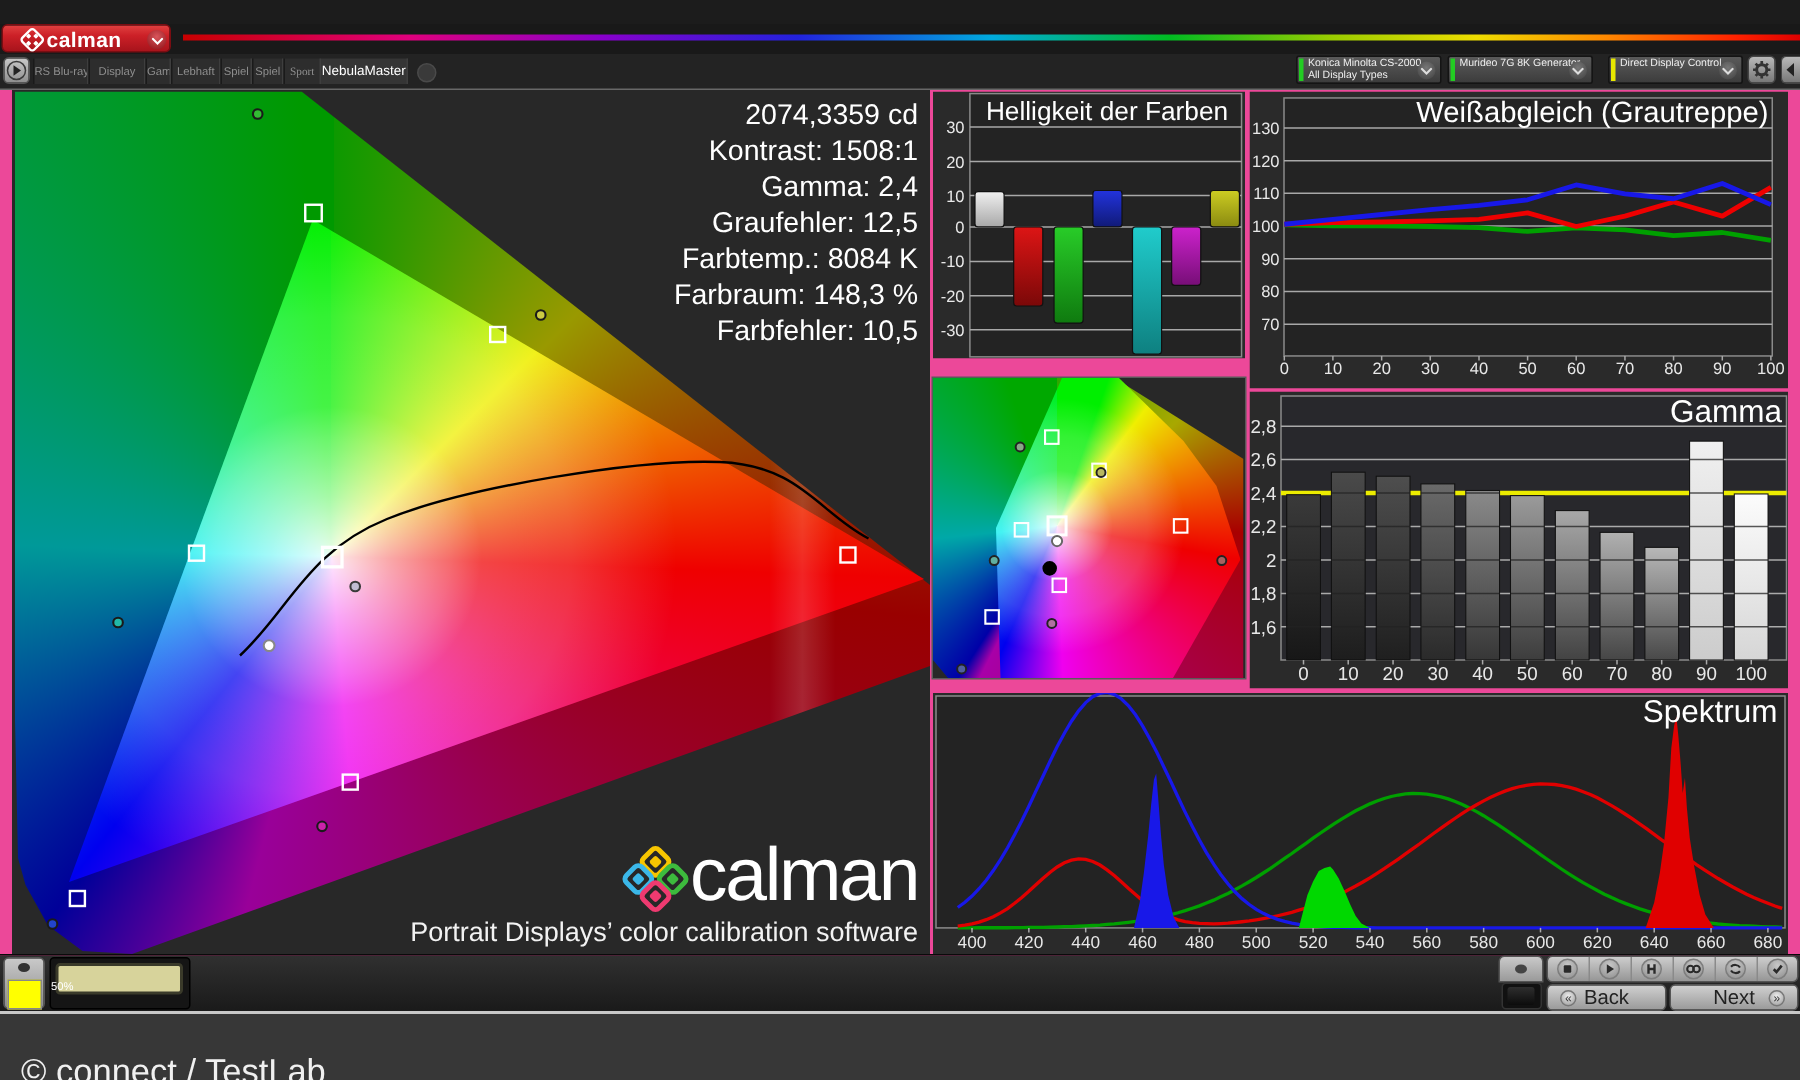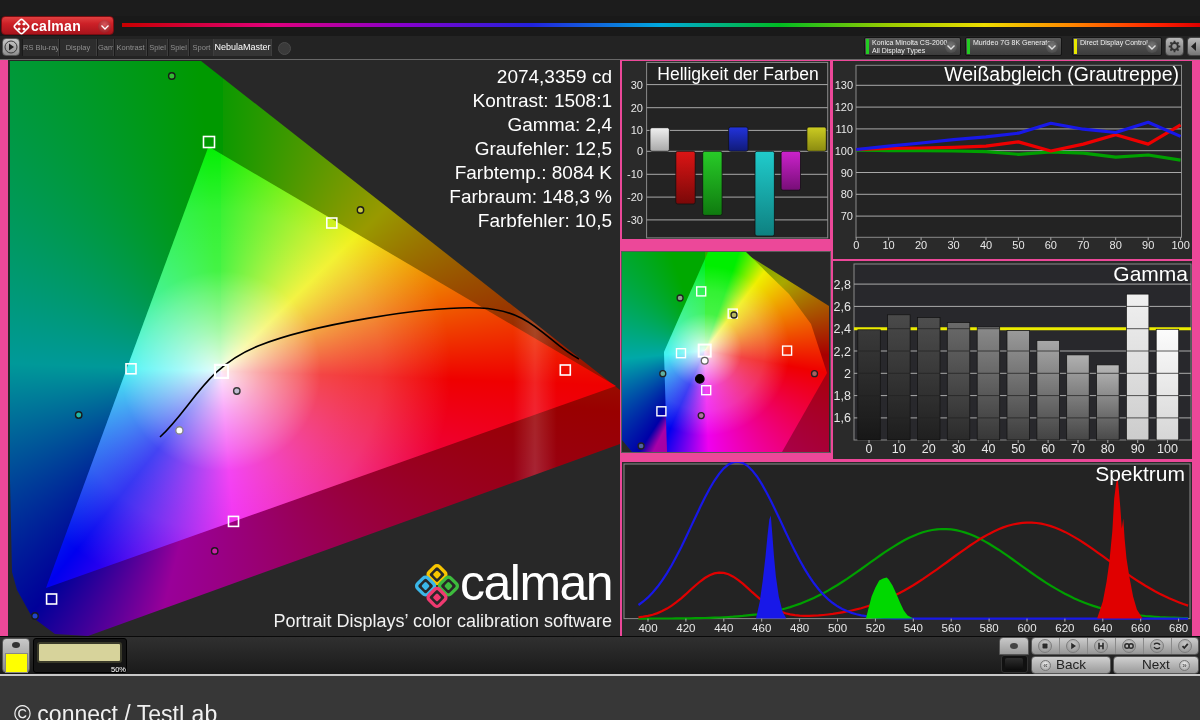--- a/index.html
+++ b/index.html
@@ -31,24 +31,24 @@
 <div class="abs" style="left:0;top:20px;width:1200px;height:23px;background:#232323;border-bottom:1px solid #686868;"></div>
 <div class="abs" style="left:2px;top:22px;width:18px;height:18px;border-radius:4px;background:linear-gradient(180deg,#c8c8c8,#8e8e8e);border:1px solid #555;box-sizing:border-box;">
 <svg width="16" height="16" viewBox="0 0 16 16">
         <circle cx="8" cy="8" r="6" fill="none" stroke="#3a3a3a" stroke-width="1"></circle>
         <path d="M6 4.5 L11 8 L6 11.5 Z" fill="#222"></path>
       </svg>
     </div>
 <div class="abs" style="left:22px;top:23px;width:37px;height:17px;box-sizing:border-box;background:#2d2d2d;border-right:1px solid #3e3e3e;border-left:1px solid #1a1a1a;color:#8f8f8f;font-size:7.5px;line-height:17px;text-align:center;white-space:nowrap;overflow:hidden;">RS Blu-ray</div>
 <div class="abs" style="left:59px;top:23px;width:38px;height:17px;box-sizing:border-box;background:#2d2d2d;border-right:1px solid #3e3e3e;border-left:1px solid #1a1a1a;color:#8f8f8f;font-size:7.5px;line-height:17px;text-align:center;white-space:nowrap;overflow:hidden;">Display</div>
 <div class="abs" style="left:97px;top:23px;width:17px;height:17px;box-sizing:border-box;background:#2d2d2d;border-right:1px solid #3e3e3e;border-left:1px solid #1a1a1a;color:#8f8f8f;font-size:7.5px;line-height:17px;text-align:center;white-space:nowrap;overflow:hidden;">Gamma</div>
-<div class="abs" style="left:114px;top:23px;width:33px;height:17px;box-sizing:border-box;background:#2d2d2d;border-right:1px solid #3e3e3e;border-left:1px solid #1a1a1a;color:#8f8f8f;font-size:7.5px;line-height:17px;text-align:center;white-space:nowrap;overflow:hidden;">Kontrast</div>
+<div class="abs" style="left:114px;top:23px;width:33px;height:17px;box-sizing:border-box;background:#2d2d2d;border-right:1px solid #3e3e3e;border-left:1px solid #1a1a1a;color:#8f8f8f;font-size:7.5px;line-height:17px;text-align:center;white-space:nowrap;overflow:hidden;">Lebhaft</div>
 <div class="abs" style="left:147px;top:23px;width:21px;height:17px;box-sizing:border-box;background:#2d2d2d;border-right:1px solid #3e3e3e;border-left:1px solid #1a1a1a;color:#8f8f8f;font-size:7.5px;line-height:17px;text-align:center;white-space:nowrap;overflow:hidden;">Spiel</div>
 <div class="abs" style="left:168px;top:23px;width:21px;height:17px;box-sizing:border-box;background:#2d2d2d;border-right:1px solid #3e3e3e;border-left:1px solid #1a1a1a;color:#8f8f8f;font-size:7.5px;line-height:17px;text-align:center;white-space:nowrap;overflow:hidden;">Spiel</div>
-<div class="abs" style="left:189px;top:23px;width:25px;height:17px;box-sizing:border-box;background:#2d2d2d;border-right:1px solid #3e3e3e;border-left:1px solid #1a1a1a;color:#8f8f8f;font-size:7.5px;line-height:17px;text-align:center;white-space:nowrap;overflow:hidden;">Sport</div>
+<div class="abs" style="left:189px;top:23px;width:25px;height:17px;box-sizing:border-box;background:#2d2d2d;border-right:1px solid #3e3e3e;border-left:1px solid #1a1a1a;color:#8f8f8f;font-size:7.5px;line-height:17px;text-align:center;white-space:nowrap;overflow:hidden;font-family:Liberation Serif, serif;">Sport</div>
 <div class="abs" style="left:214px;top:23px;width:58px;height:17px;box-sizing:border-box;background:#353535;border-right:1px solid #3e3e3e;color:#fff;font-size:9px;line-height:17px;text-align:center;white-space:nowrap;">NebulaMaster</div>
 <div class="abs" style="left:278px;top:26px;width:11px;height:11px;border-radius:50%;background:#3a3a3a;border:1px solid #4a4a4a;"></div>
 <div class="abs" style="left:864px;top:21px;width:97px;height:19px;background:linear-gradient(180deg,#5a5a5a,#3c3c3c);border:1px solid #141414;border-radius:2px;box-sizing:border-box;">
       <div class="abs" style="left:1px;top:1px;width:3px;height:15px;background:#22cc22;"></div>
       <div class="abs" style="left:7px;top:0.5px;font-size:7px;color:#f0f0f0;white-space:nowrap;">Konica Minolta CS-2000</div>
       <div class="abs" style="left:7px;top:9px;font-size:7px;color:#f0f0f0;white-space:nowrap;">All Display Types</div>
       <div class="abs" style="right:3px;top:2.5px;width:12px;height:12px;border-radius:50%;background:radial-gradient(circle at 50% 35%,#777,#3f3f3f);"></div>
       <svg class="abs" style="right:5px;top:7px;" width="8" height="5" viewBox="0 0 8 5">
         <path d="M0.5 0.5 L4 4 L7.5 0.5" fill="none" stroke="#ddd" stroke-width="1.4"></path>
       </svg>
@@ -450,21 +450,21 @@
       <line x1="556.6" y1="156.6" x2="556.6" y2="159.6" stroke="#aaa" stroke-width="1"></line>
       <text x="563" y="19" text-anchor="end" font-size="21" fill="#fff">Spektrum</text>
     </svg>
 <div class="abs" style="left:0;top:620px;width:1200px;height:38px;background:linear-gradient(180deg,#303030,#1a1a1a);border-top:1px solid #0a0a0a;box-sizing:border-box;"></div>
 <div class="abs" style="left:2px;top:622px;width:28px;height:35px;background:linear-gradient(180deg,#c9c9c9,#8a8a8a);border-radius:4px;border:1px solid #555;box-sizing:border-box;">
 <div class="abs" style="left:9px;top:3px;width:8px;height:6px;border-radius:50%;background:#333;"></div>
 <div class="abs" style="left:2px;top:14px;width:21px;height:18px;background:#ffff00;border:1px solid #888;"></div>
     </div>
 <div class="abs" style="left:33px;top:622px;width:94px;height:35px;background:#151515;border:1px solid #000;border-radius:3px;box-sizing:border-box;">
 <div class="abs" style="left:3px;top:3px;width:85px;height:21px;background:#d7d39b;border:2px solid #3a3a2a;border-radius:3px;box-sizing:border-box;"></div>
-<div class="abs" style="left:0;top:26px;width:92px;text-align:right;font-size:7.5px;color:#fff;">50%</div>
+<div class="abs" style="left:0;top:14px;width:92px;text-align:left;font-size:7.5px;color:#fff;">50%</div>
     </div>
 <div class="abs" style="left:999px;top:621px;width:30px;height:18px;background:linear-gradient(180deg,#c9c9c9,#9a9a9a);border-radius:4px 4px 0 0;border:1px solid #555;box-sizing:border-box;">
       <div class="abs" style="left:10px;top:5px;width:8px;height:6px;border-radius:50%;background:#444;"></div>
     </div>
 <div class="abs" style="left:1001px;top:639px;width:27px;height:18px;background:#111;border:1px solid #333;border-radius:3px;box-sizing:border-box;">
       <div class="abs" style="left:3px;top:2px;width:18px;height:12px;background:linear-gradient(180deg,#2e2e2e,#0c0c0c);border-radius:2px;"></div>
     </div>
 <div class="abs" style="left:1031px;top:621px;width:168px;height:18px;background:linear-gradient(180deg,#cdcdcd,#969696);border-radius:4px;border:1px solid #555;box-sizing:border-box;"></div>
 <div class="abs" style="left:1059px;top:622px;width:1px;height:16px;background:#8a8a8a;"></div>
 <div class="abs" style="left:1087px;top:622px;width:1px;height:16px;background:#8a8a8a;"></div>

